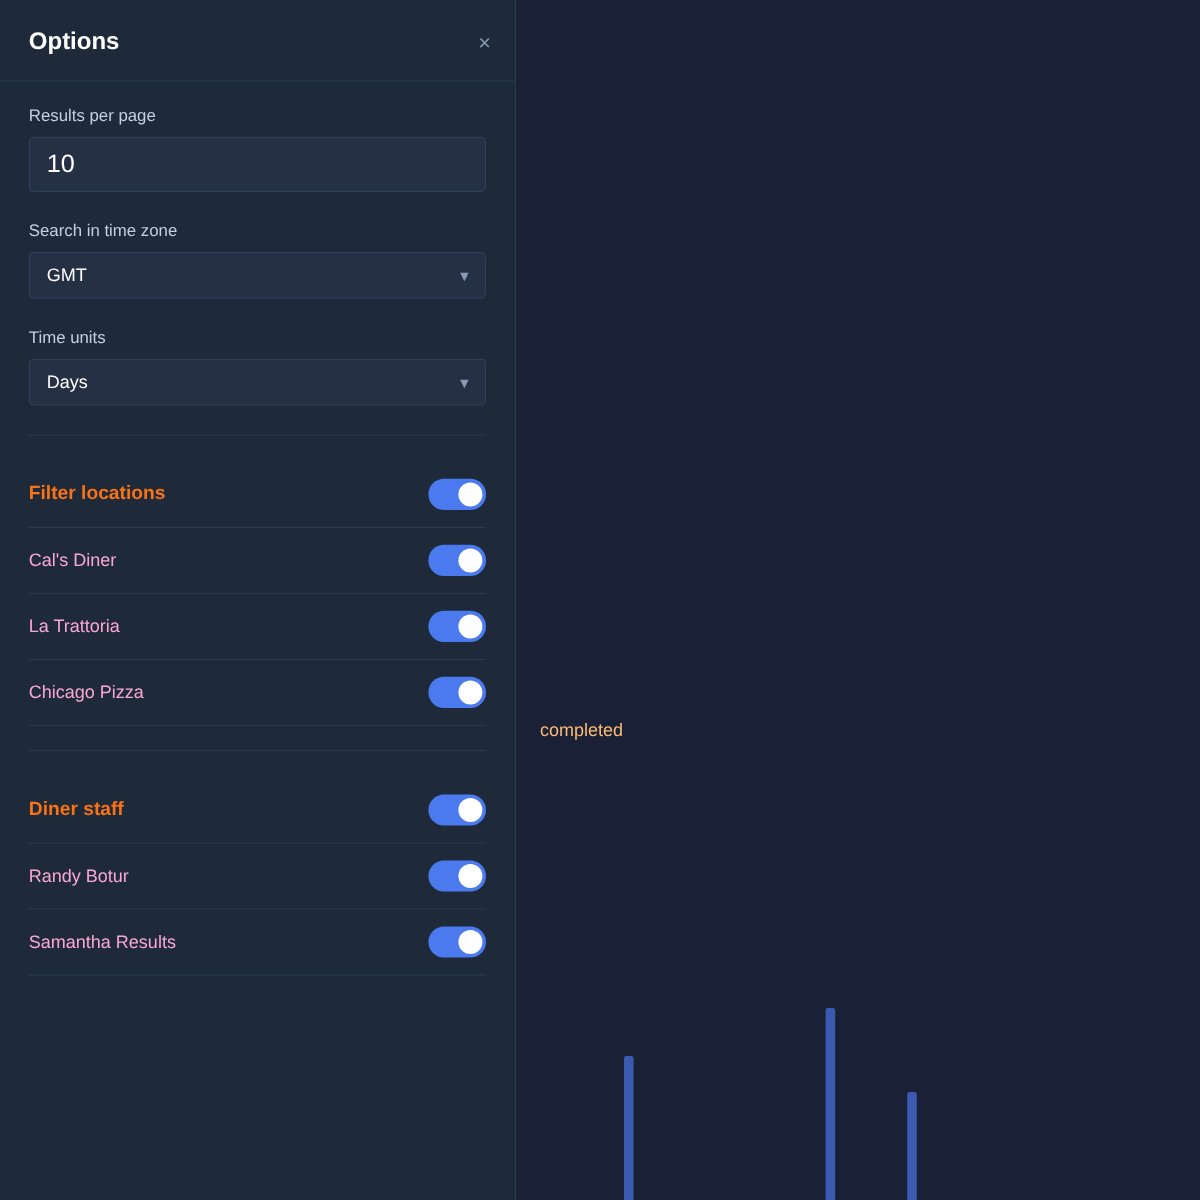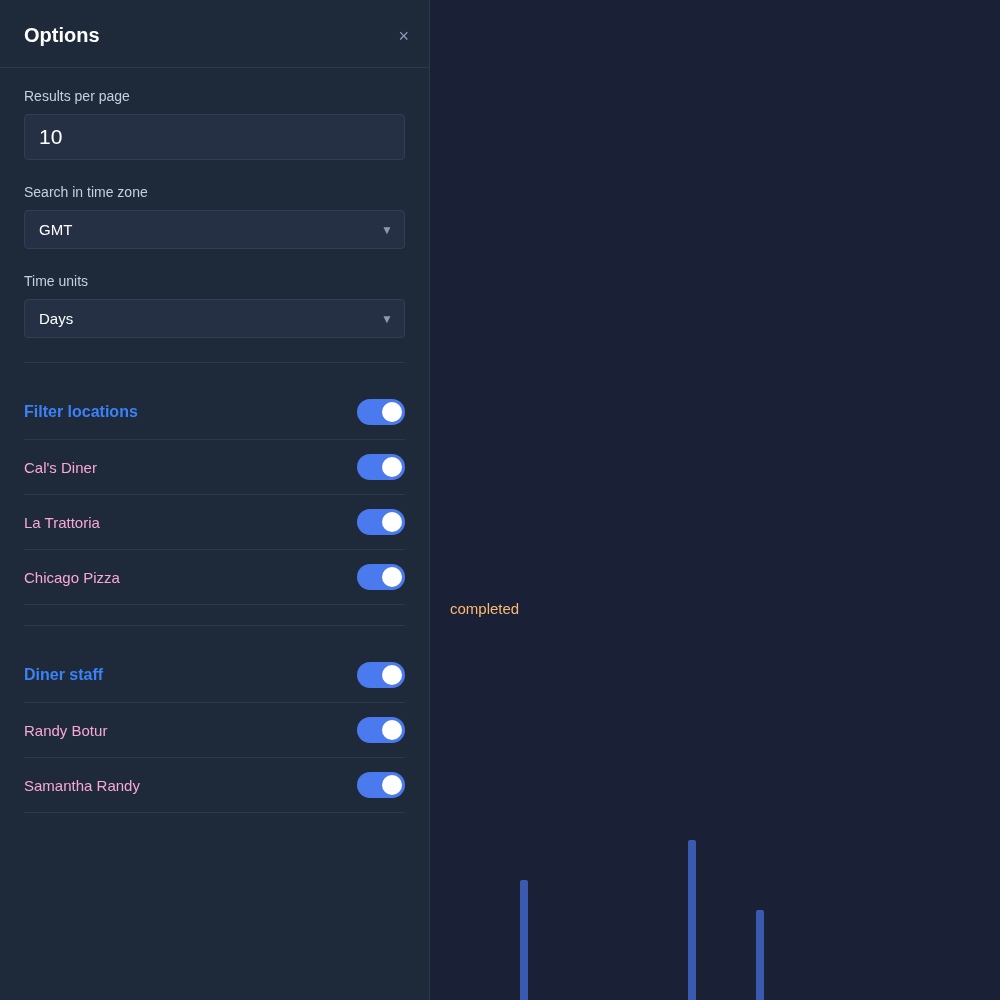--- a/index.html
+++ b/index.html
@@ -112,21 +112,21 @@
 
     .section-header {
       display: flex;
       align-items: center;
       justify-content: space-between;
       padding: 16px 0 14px 0;
       border-bottom: 1px solid #2a3a4a;
     }
 
     .section-title {
-      color: #3b82f6;
+      color: #f97316;
       font-size: 16px;
       font-weight: 700;
     }
 
     .toggle-row {
       display: flex;
       align-items: center;
       justify-content: space-between;
       padding: 14px 0;
       border-bottom: 1px solid #2a3a4a;
@@ -339,21 +339,21 @@
 
       <div class="toggle-row">
         <span class="toggle-label">Randy Botur</span>
         <label class="toggle">
           <input type="checkbox" checked="" style="">
           <span class="toggle-slider"></span>
         </label>
       </div>
 
       <div class="toggle-row">
-        <span class="toggle-label">Samantha Randy</span>
+        <span class="toggle-label">Samantha Results</span>
         <label class="toggle">
           <input type="checkbox" checked="" style="">
           <span class="toggle-slider"></span>
         </label>
       </div>
     </div>
 
   </div>
 </div>
 

